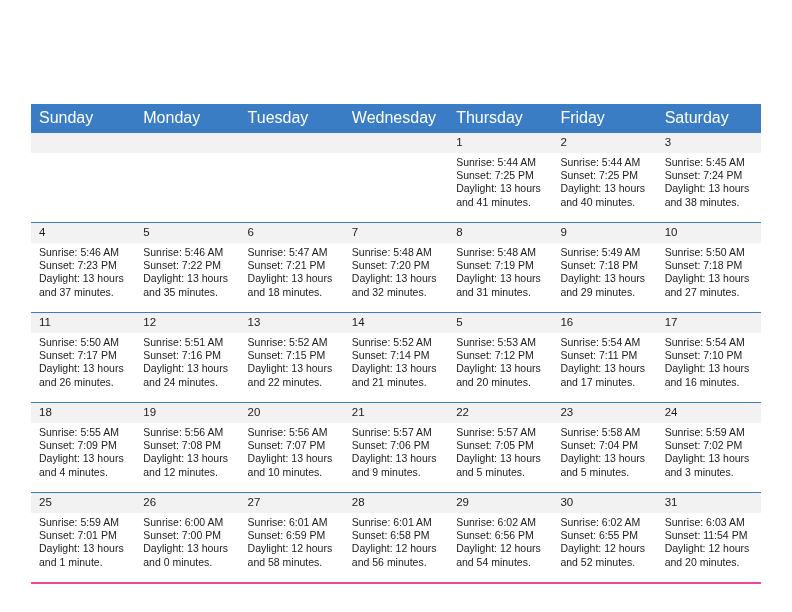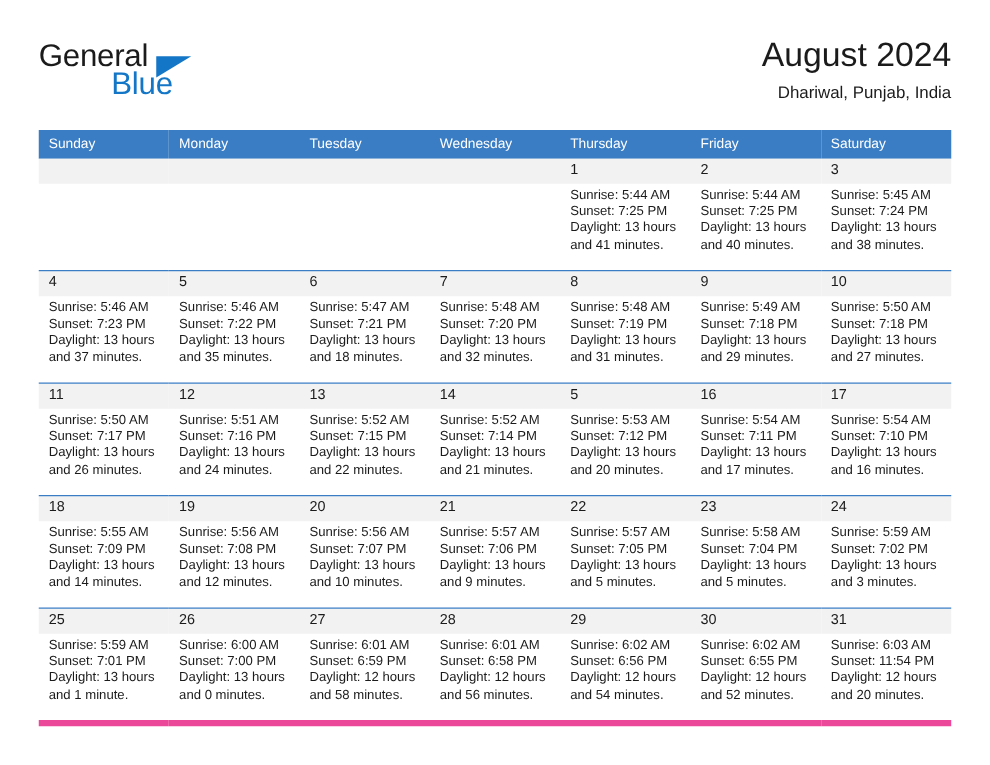--- a/index.html
+++ b/index.html
@@ -97,38 +97,38 @@
     left: 31px;
     top: 104px;
     width: 730px;
     border-collapse: collapse;
     table-layout: fixed;
   }
 
   .calendar th {
     background: #3a7dc4;
     color: #ffffff;
-    font-size: 11px;
+    font-size: 16px;
     font-weight: 400;
     text-align: left;
     padding: 5px 0 6px 8px;
     height: 12px;
     border: none;
   }
 
   .week-row td {
     vertical-align: top;
     padding: 0;
     border: none;
     border-bottom: 1px solid #3a7dc4;
     height: 89px;
     box-sizing: border-box;
   }
   .week-row:last-child td {
-    border-bottom: 5px solid #ec4899;
+    border-bottom: 2px solid #ec4899;
   }
 
   .cell-inner {
     height: 89px;
     box-sizing: border-box;
   }
   .daynum {
     background: #f2f2f2;
     font-size: 11.5px;
     color: #1b1b1b;
@@ -148,34 +148,20 @@
   }
   .details div {
     white-space: nowrap;
   }
 </style>
 </head>
 <body>
 
 <div class="page">
 
-  <div class="header">
-
-    <div class="brand">
-      <span class="brand-general">General</span>
-      <span class="brand-triangle"></span>
-      <span class="brand-blue">Blue</span>
-    </div>
-
-    <div class="title-block">
-      <div class="cal-title">August 2024</div>
-      <div class="cal-subtitle">Dhariwal, Punjab, India</div>
-    </div>
-
-  </div>
 
   <table class="calendar">
     <thead>
       <tr>
         <th>Sunday</th>
         <th>Monday</th>
         <th>Tuesday</th>
         <th>Wednesday</th>
         <th>Thursday</th>
         <th>Friday</th>
@@ -397,21 +383,21 @@
           </td>
         </tr>
         <tr class="week-row">
           <td>
             <div class="cell-inner">
               <div class="daynum">18</div>
               <div class="details">
                 <div>Sunrise: 5:55 AM</div>
                 <div>Sunset: 7:09 PM</div>
                 <div>Daylight: 13 hours</div>
-                <div>and 14 minutes.</div>
+                <div>and 4 minutes.</div>
               </div>
             </div>
           </td>
           <td>
             <div class="cell-inner">
               <div class="daynum">19</div>
               <div class="details">
                 <div>Sunrise: 5:56 AM</div>
                 <div>Sunset: 7:08 PM</div>
                 <div>Daylight: 13 hours</div>

